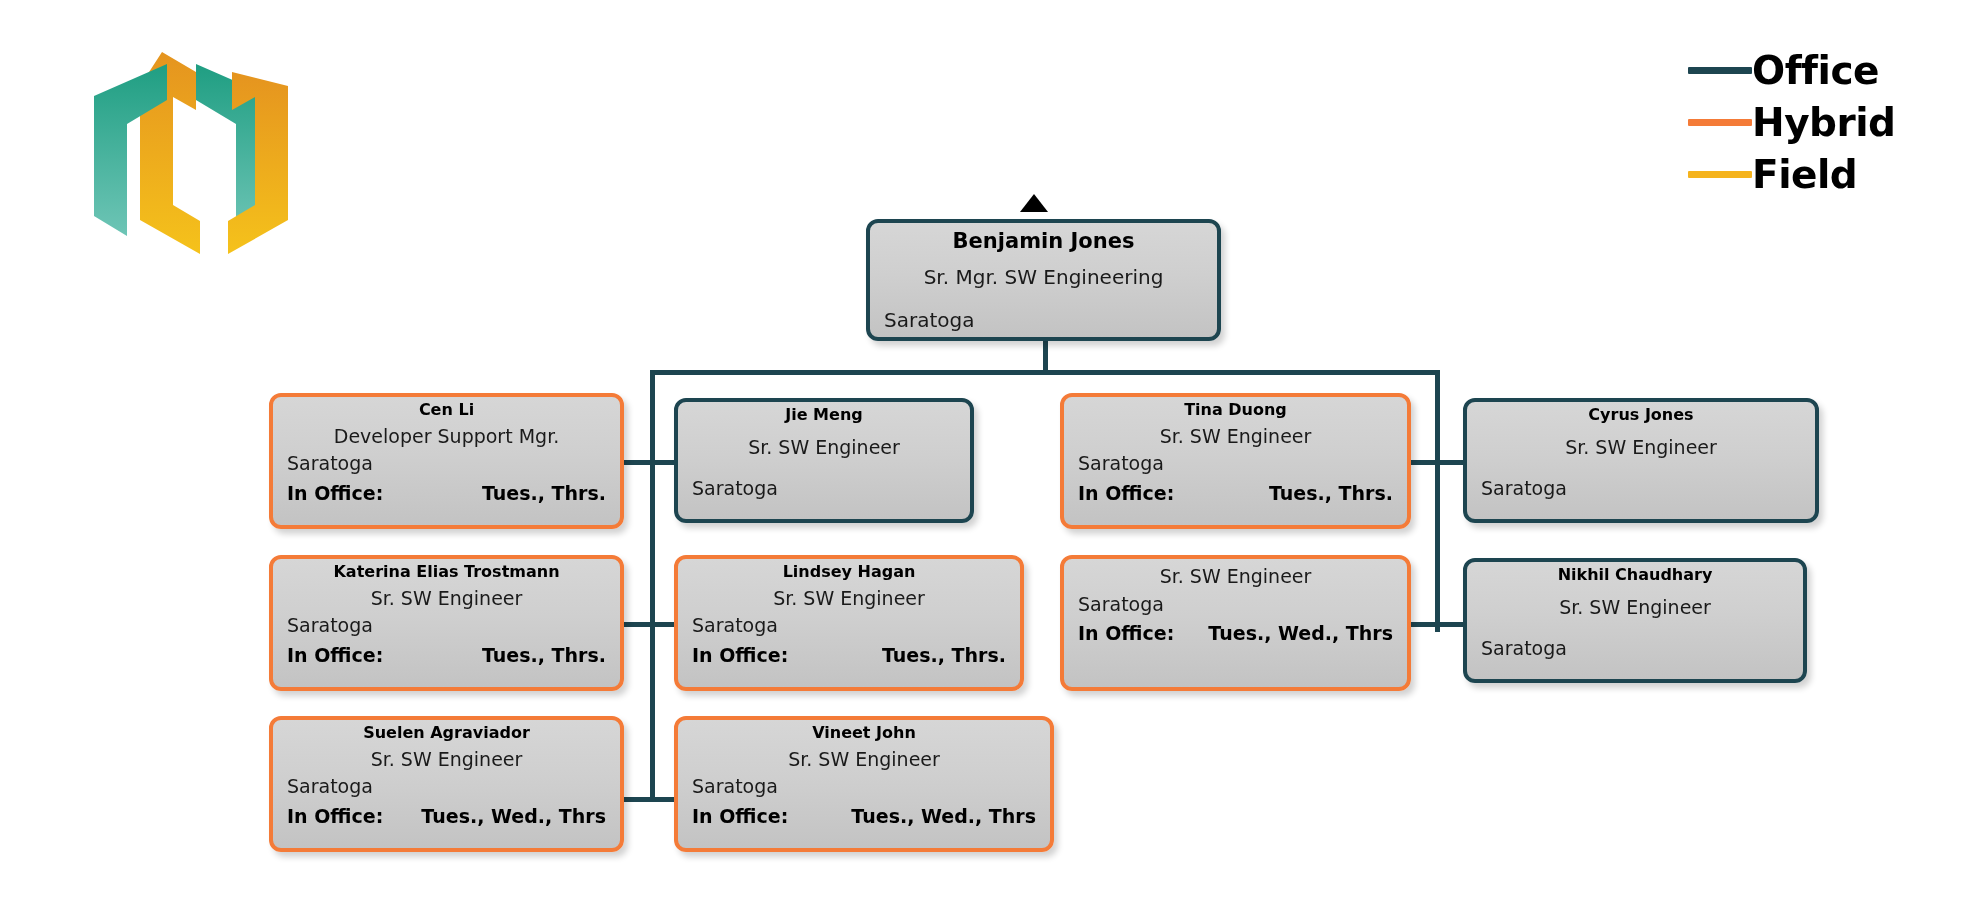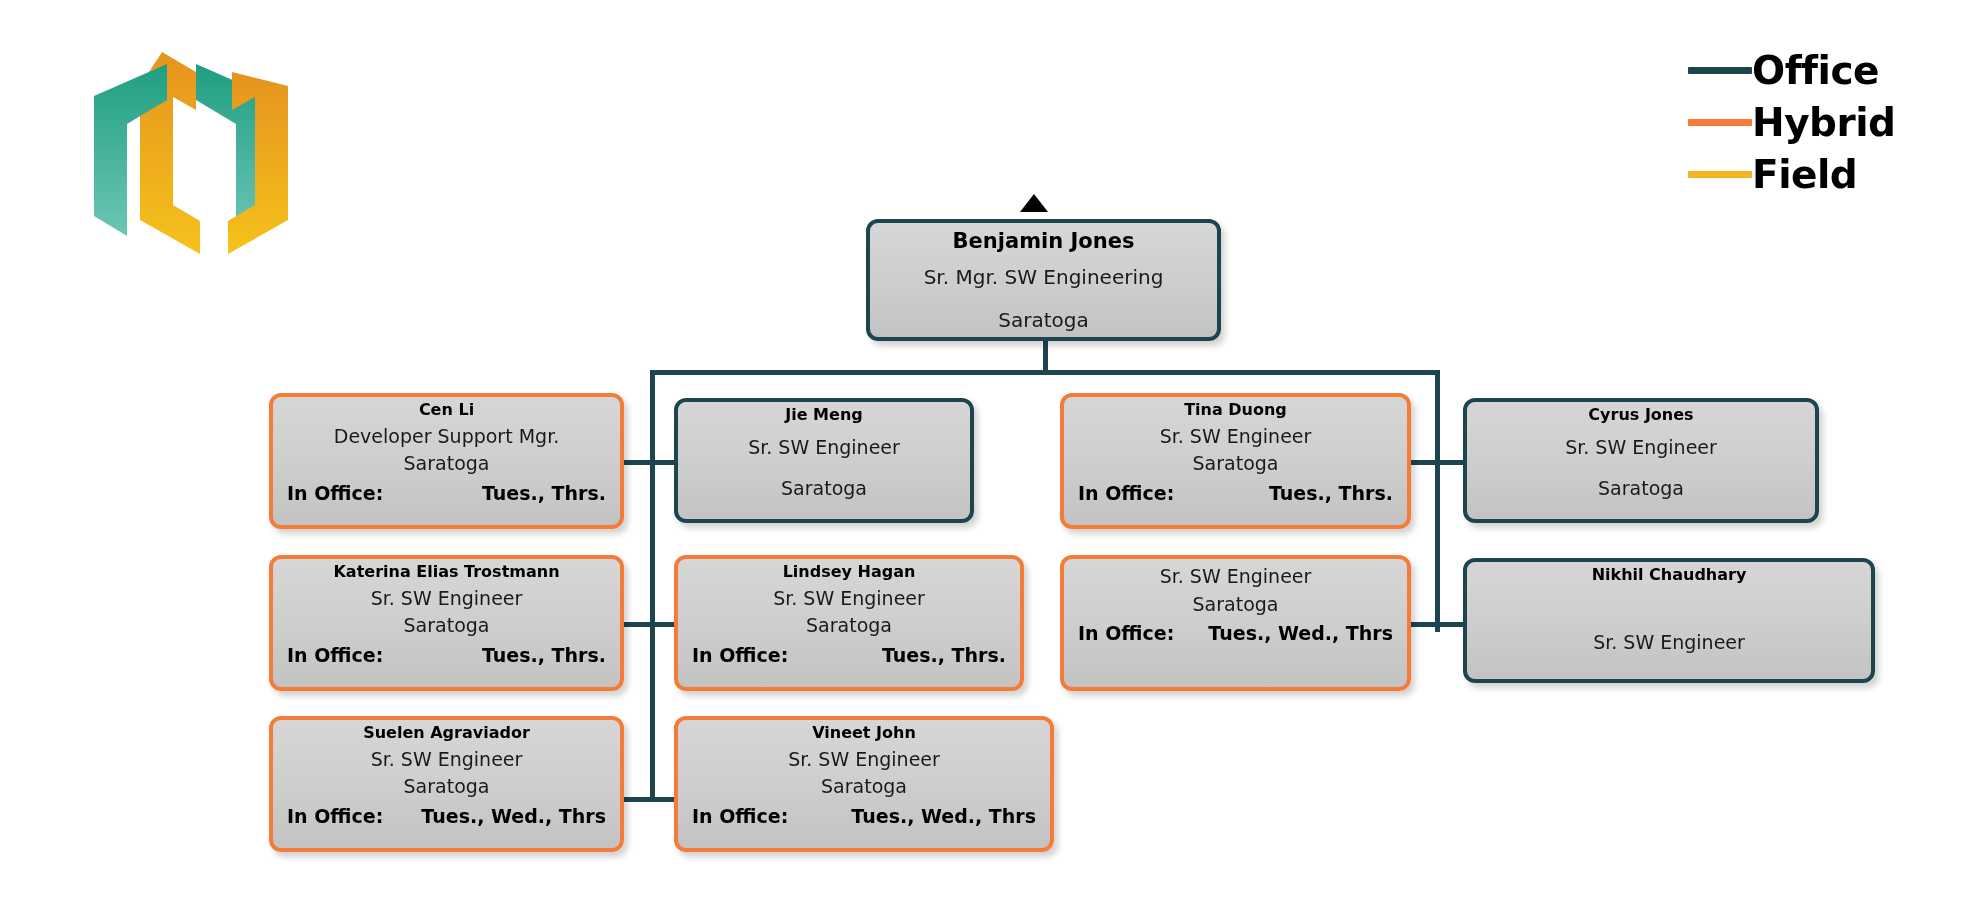--- a/index.html
+++ b/index.html
@@ -105,21 +105,20 @@
   }
   .card-title {
     font-size: 19px;
     text-align: center;
     line-height: 1.35;
     color: #1a1a1a;
     white-space: nowrap;
   }
   .card-loc {
     font-size: 19px;
-    text-align: center;
     line-height: 1.35;
     color: #1a1a1a;
     white-space: nowrap;
   }
   .card-office-row {
     display: flex;
     justify-content: space-between;
     align-items: baseline;
     font-size: 19px;
     font-weight: bold;
@@ -267,21 +266,21 @@
 
   <div class="card accent-hybrid lines4" style="left:1044px; top:555px; width:351px; height:136px;">
     <div class="card-title">Sr. SW Engineer</div>
     <div class="card-loc">Saratoga</div>
     <div class="card-office-row">
       <span>In Office:</span>
       <span>Tues., Wed., Thrs</span>
     </div>
   </div>
 
-  <div class="card accent-office lines3" style="left:1447px; top:558px; width:412px; height:125px;gap:35px;">
+  <div class="card accent-office lines3" style="left:1447px; top:558px; width:344px; height:125px;">
     <div class="card-name">Nikhil Chaudhary</div>
     <div class="card-title">Sr. SW Engineer</div>
     <div class="card-loc">Saratoga</div>
   </div>
 
   <div class="card accent-hybrid lines4" style="left:253px; top:716px; width:355px; height:136px;">
     <div class="card-name">Suelen Agraviador</div>
     <div class="card-title">Sr. SW Engineer</div>
     <div class="card-loc">Saratoga</div>
     <div class="card-office-row">

